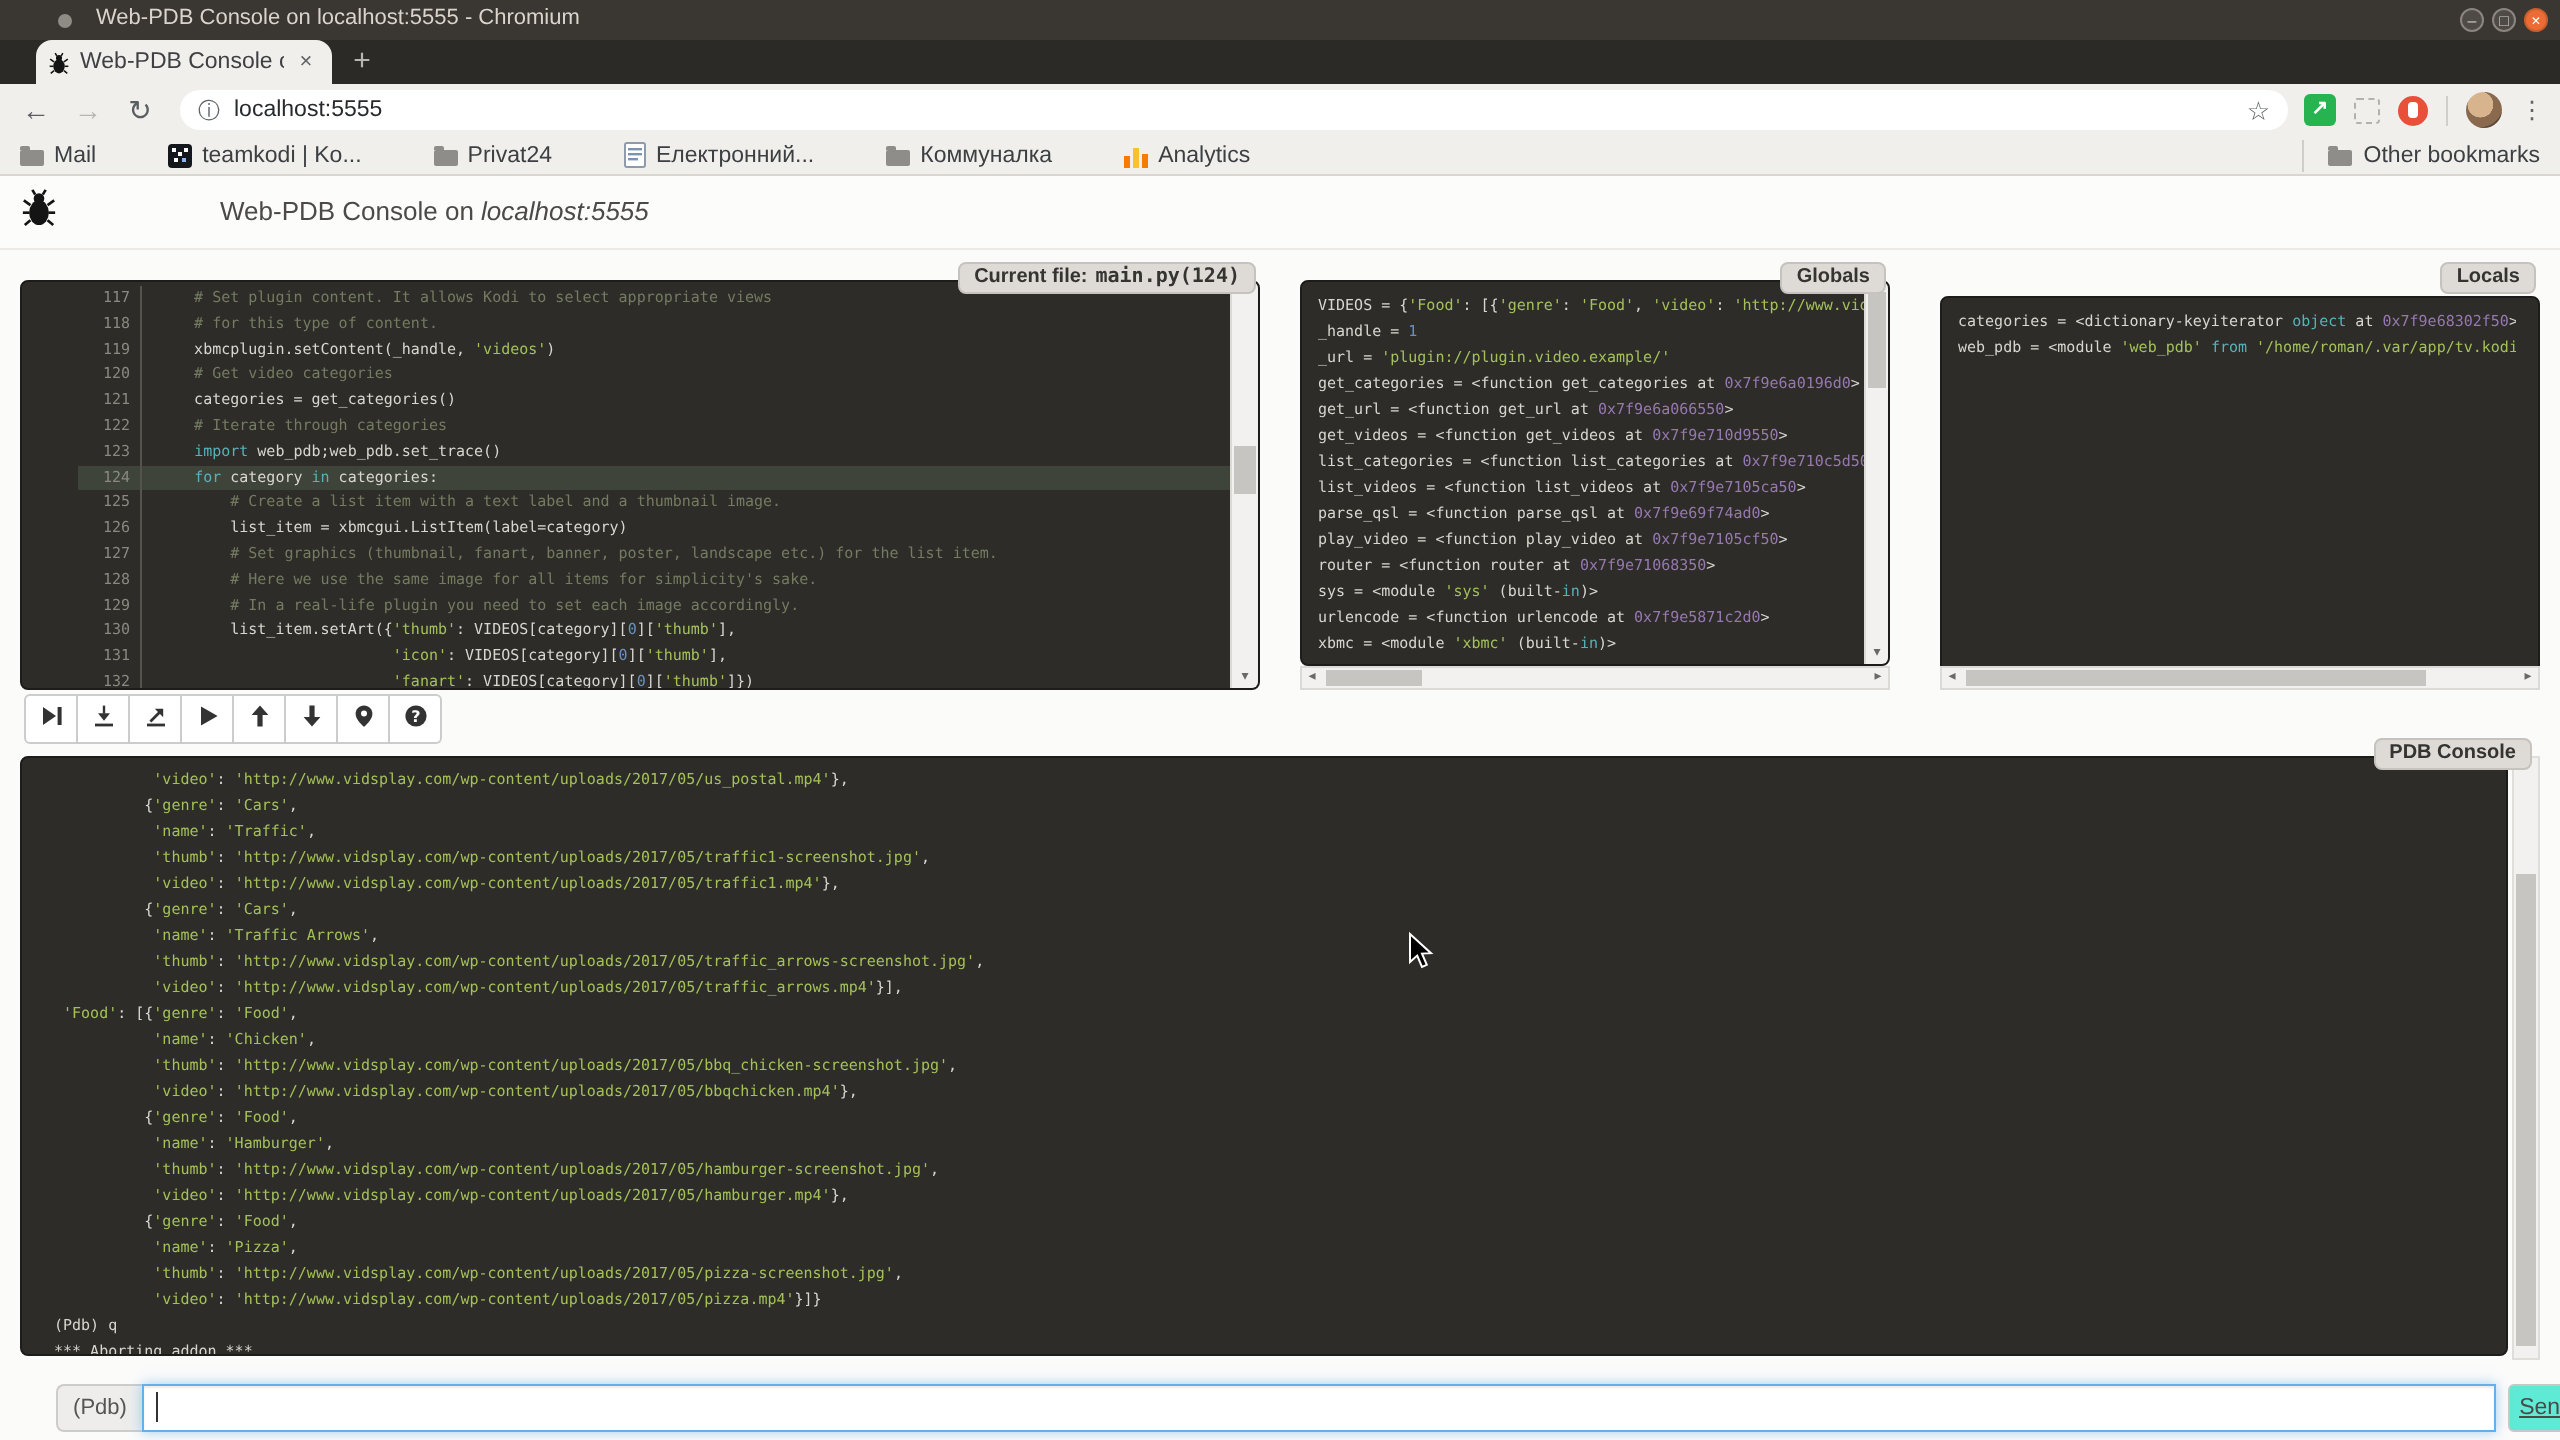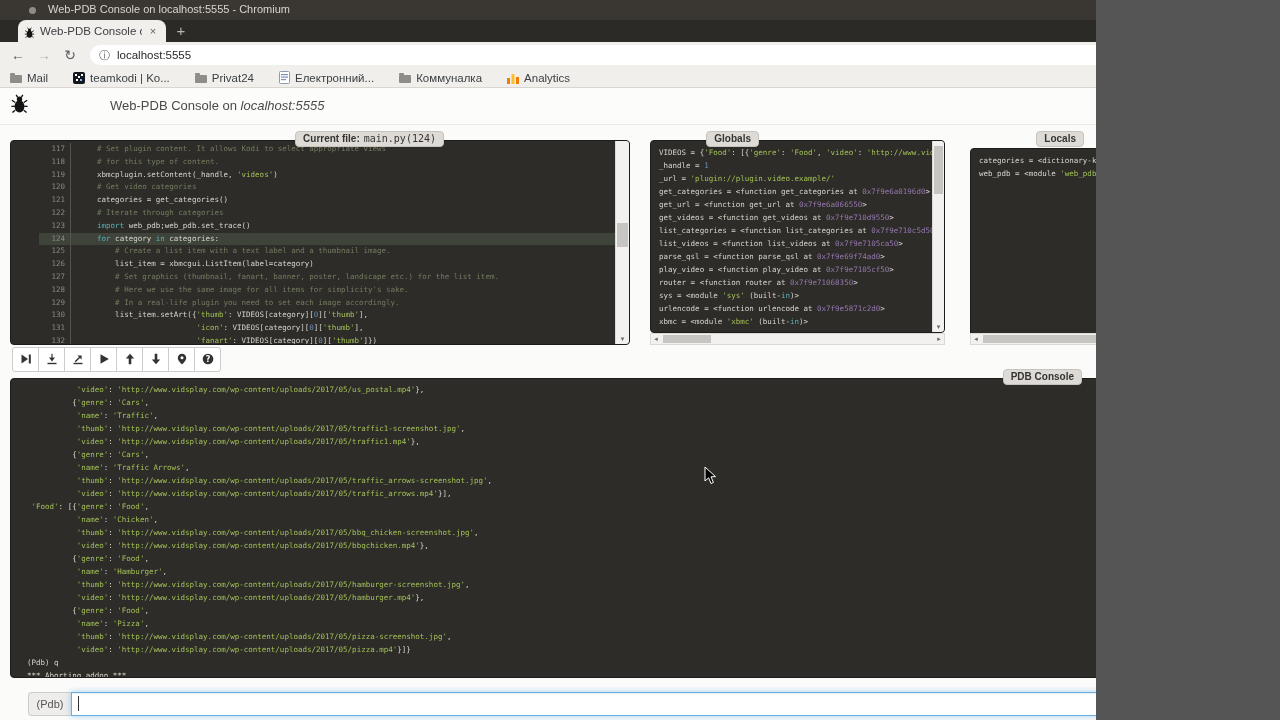--- a/index.html
+++ b/index.html
@@ -1,16 +1,16 @@
 <!DOCTYPE html>
 <html style="--titlebar_bg: #3a3733; --tabstrip_bg: #2c2a27; --chrome_bg: #f1efec; --page_bg: #fbfbfa; --panel_bg: #2d2c28; --panel_border: #1d1c1a; --label_bg: #dedbd6; --code_plain: #d8d6ce; --code_string: #a3c158; --code_comment: #747b60; --code_keyword: #56b2ba; --code_number: #6a8fbf; --code_hex: #9678b0; --current_line_bg: #3f443a; --accent_focus: #66afe9; --close_btn: #ec6c35; --ext_green: #27b34f; --ext_red: #e8503a; --scroll_track: #f3f1ef; --scroll_thumb: #c7c5c2;"><head>
 <meta charset="utf-8">
 <style>
   html,body{margin:0;padding:0;background:#555;}
-  .screen{position:relative;width:1096px;height:720px;overflow:hidden;
+  .screen{position:relative;width:1280px;height:720px;overflow:hidden;
     font-family:"Liberation Sans",sans-serif;background:var(--page_bg);}
 
   
   .titlebar{position:absolute;left:0;top:0;width:1280px;height:20px;background:var(--titlebar_bg);}
   .win-dot{position:absolute;left:29px;top:7px;width:7px;height:7px;border-radius:50%;background:#8f8b85;}
   .win-title{position:absolute;left:48px;top:3px;font-size:11px;color:#d9d5cd;white-space:nowrap;}
   .win-controls{position:absolute;right:6px;top:4px;display:flex;gap:4px;}
   .win-btn{width:12px;height:12px;border-radius:50%;background:#4e4a45;border:1px solid #8a867f;
     color:#d2cec7;font-size:8px;line-height:11px;text-align:center;box-sizing:border-box;}
   .win-btn.close{background:var(--close_btn);border-color:#c9602c;color:#fff;}
@@ -43,40 +43,40 @@
   .ext-red::after{content:"";position:absolute;left:5px;top:3px;width:5px;height:8px;background:#fff;border-radius:2px;}
   .chrome-divider{width:1px;height:15px;background:#d0cecb;}
   .avatar{width:18px;height:18px;border-radius:50%;
     background:radial-gradient(circle at 40% 35%,#d8b48e 0 40%,#8a6a4e 41% 70%,#5e4a38 71%);}
   .menu-dots{font-size:12px;color:#5f6368;width:12px;text-align:center;}
 
   
   .bookmarks{position:absolute;left:0;top:68px;width:1280px;height:20px;background:var(--chrome_bg);
     border-bottom:1px solid #d9d6d2;display:flex;align-items:center;padding:0 10px;box-sizing:border-box;
     font-size:11.5px;color:#3c4043;}
-  .bm-items{display:flex;align-items:center;gap:25px;}
+  .bm-items{display:flex;align-items:center;gap:36px;}
   .bm-item{display:flex;align-items:center;gap:5px;white-space:nowrap;}
   .bm-folder{width:12px;height:8px;background:#8f8d89;border-radius:1px;position:relative;margin-top:2px;}
   .bm-folder::before{content:"";position:absolute;top:-2px;left:0;width:5px;height:2px;background:#8f8d89;border-radius:1px 1px 0 0;}
   .bm-other{margin-left:auto;display:flex;align-items:center;gap:6px;border-left:1px solid #cfcdc9;
     padding-left:12px;height:16px;}
 
   
   .page-header{position:absolute;left:0;top:88px;width:1280px;height:36px;background:#fcfcfb;
     border-bottom:1px solid #eceae7;}
   .hdr-bug{position:absolute;left:10px;top:6px;width:20px;height:22px;}
   .hdr-title{position:absolute;left:110px;top:10px;font-size:13px;color:#4b4a46;}
   .hdr-title i{font-style:italic;}
 
   
   .panel{position:absolute;background:var(--panel_bg);border:1px solid var(--panel_border);
     border-radius:4px;overflow:hidden;box-sizing:border-box;}
   .panel-label{position:absolute;z-index:5;background:var(--label_bg);border:1px solid #c6c3be;
     border-radius:4px;padding:1px 7px 2px;font-size:10px;font-weight:bold;color:#353431;white-space:nowrap;}
-  .panel-label .mono-part{font-family:"DejaVu Sans Mono",monospace;font-weight:normal;font-size:10px;margin-left:4px;}
+  .panel-label .mono-part{font-family:"DejaVu Sans Mono",monospace;font-weight:bold;font-size:10px;margin-left:4px;}
 
   .mono-line{margin:0;font-family:"DejaVu Sans Mono",monospace;font-size:7.5px;line-height:13px;
     white-space:pre;color:var(--code_plain);}
   .tok-str{color:var(--code_string);}
   .tok-com{color:var(--code_comment);}
   .tok-kw{color:var(--code_keyword);}
   .tok-num{color:var(--code_number);}
   .tok-hex{color:var(--code_hex);}
 
   .file-panel{left:10px;top:140px;width:620px;height:205px;}

